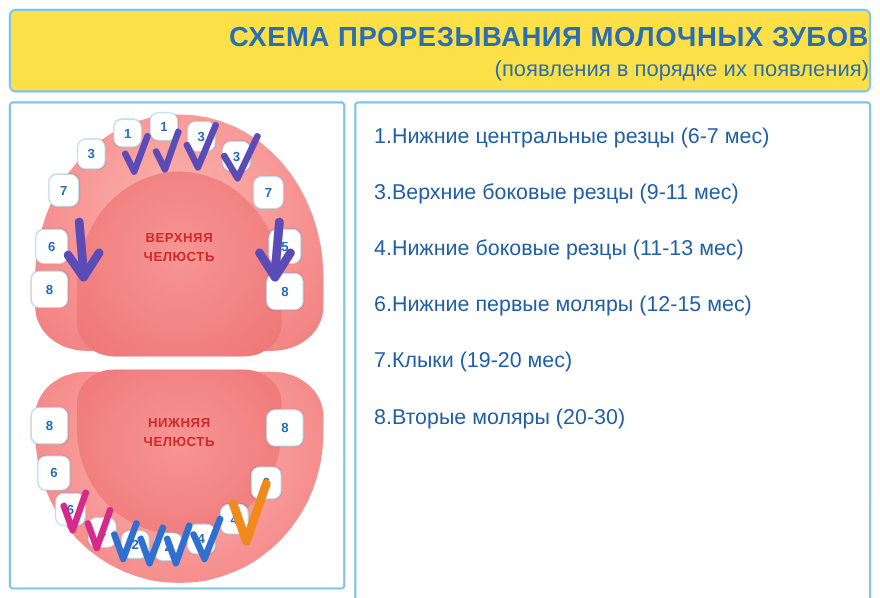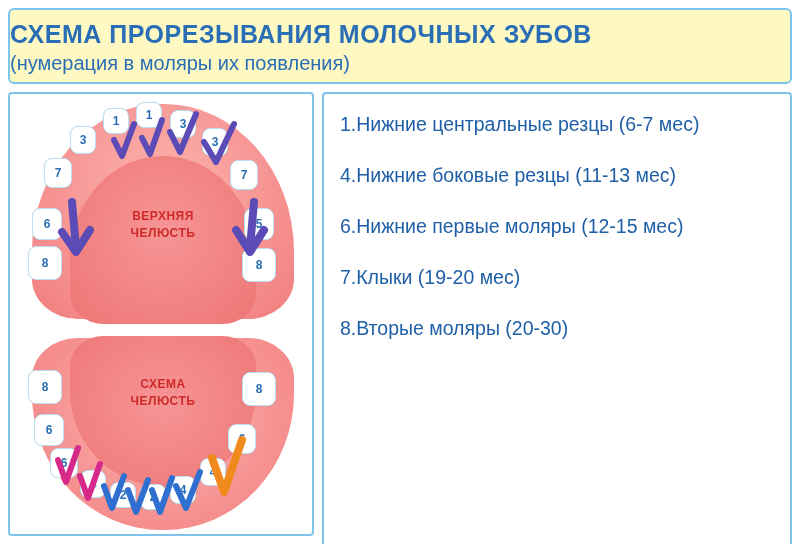--- a/index.html
+++ b/index.html
@@ -20,25 +20,25 @@
     box-sizing: border-box;
   }
 
   
   .header {
     position: absolute;
     left: 8px;
     top: 8px;
     width: 784px;
     height: 76px;
-    background: #fef9c3;
+    background: #fde047;
     border: 2px solid #7fc4ea;
     border-radius: 6px;
     box-sizing: border-box;
-    text-align: left;
+    text-align: right;
     padding-top: 9px;
   }
   .header-title {
     font-size: 25px;
     font-weight: bold;
     color: #2a6fb5;
     letter-spacing: 0.5px;
     line-height: 30px;
   }
   .header-sub {
@@ -165,21 +165,21 @@
   }
   .list-item:last-child { margin-bottom: 16px; }
 </style>
 </head>
 <body>
 
 <div class="page">
 
   <div class="header">
     <div class="header-title">СХЕМА ПРОРЕЗЫВАНИЯ МОЛОЧНЫХ ЗУБОВ</div>
-    <div class="header-sub">(нумерация в моляры их появления)</div>
+    <div class="header-sub">(появления в порядке их появления)</div>
   </div>
 
   <div class="left-panel">
 
     <div class="jaw jaw-upper">
       <div class="gum gum-upper"></div>
       <div class="palate palate-upper">
         <div class="palate-label upper">
           <span>ВЕРХНЯЯ</span><br>
           <span>ЧЕЛЮСТЬ</span>
@@ -232,21 +232,21 @@
         <path d="M44 134 L58 154 L72 132" stroke="#5b4bb7" stroke-width="8" fill="none" stroke-linecap="round" stroke-linejoin="round"></path>
         <path d="M236 104 L232 150" stroke="#5b4bb7" stroke-width="8" fill="none" stroke-linecap="round"></path>
         <path d="M218 132 L232 154 L246 132" stroke="#5b4bb7" stroke-width="8" fill="none" stroke-linecap="round" stroke-linejoin="round"></path>
       </svg>
     </div>
 
     <div class="jaw jaw-lower">
       <div class="gum gum-lower"></div>
       <div class="palate palate-lower">
         <div class="palate-label lower">
-          <span>СХЕМА</span><br>
+          <span>НИЖНЯЯ</span><br>
           <span>ЧЕЛЮСТЬ</span>
         </div>
       </div>
       <div id="lower-teeth">
           <div class="tooth" style="left: 10px; top: 34px; width: 34px; height: 34px;">
             <span>8</span>
           </div>
           <div class="tooth" style="left: 16px; top: 78px; width: 30px; height: 32px;">
             <span>6</span>
           </div>
@@ -286,19 +286,20 @@
         <path d="M134 154 L142 176 L154 142" stroke="#2f6fd0" stroke-width="6" fill="none" stroke-linecap="round" stroke-linejoin="round"></path>
         <path d="M158 150 L168 172 L182 136" stroke="#2f6fd0" stroke-width="6" fill="none" stroke-linecap="round" stroke-linejoin="round"></path>
 
         <path d="M194 122 L206 156 L224 104" stroke="#f08a1d" stroke-width="8" fill="none" stroke-linecap="round" stroke-linejoin="round"></path>
       </svg>
     </div>
   </div>
 
   <div class="right-panel">
     <div class="list-item">1.Нижние центральные резцы (6-7 мес)</div>
+    <div class="list-item">3.Верхние боковые резцы (9-11 мес)</div>
     <div class="list-item">4.Нижние боковые резцы (11-13 мес)</div>
     <div class="list-item">6.Нижние первые моляры (12-15 мес)</div>
     <div class="list-item">7.Клыки (19-20 мес)</div>
     <div class="list-item">8.Вторые моляры (20-30)</div>
   </div>
 
 </div>
 
 </body></html>

